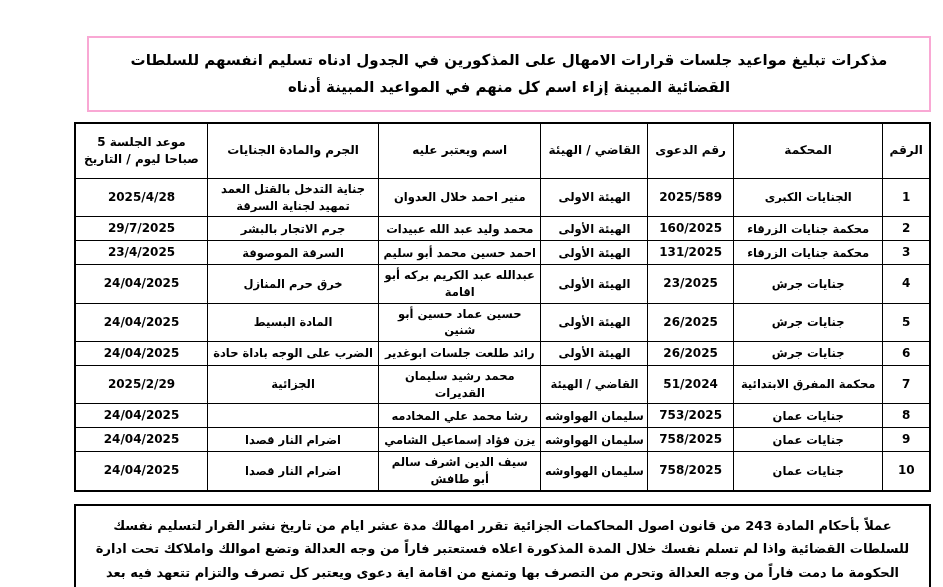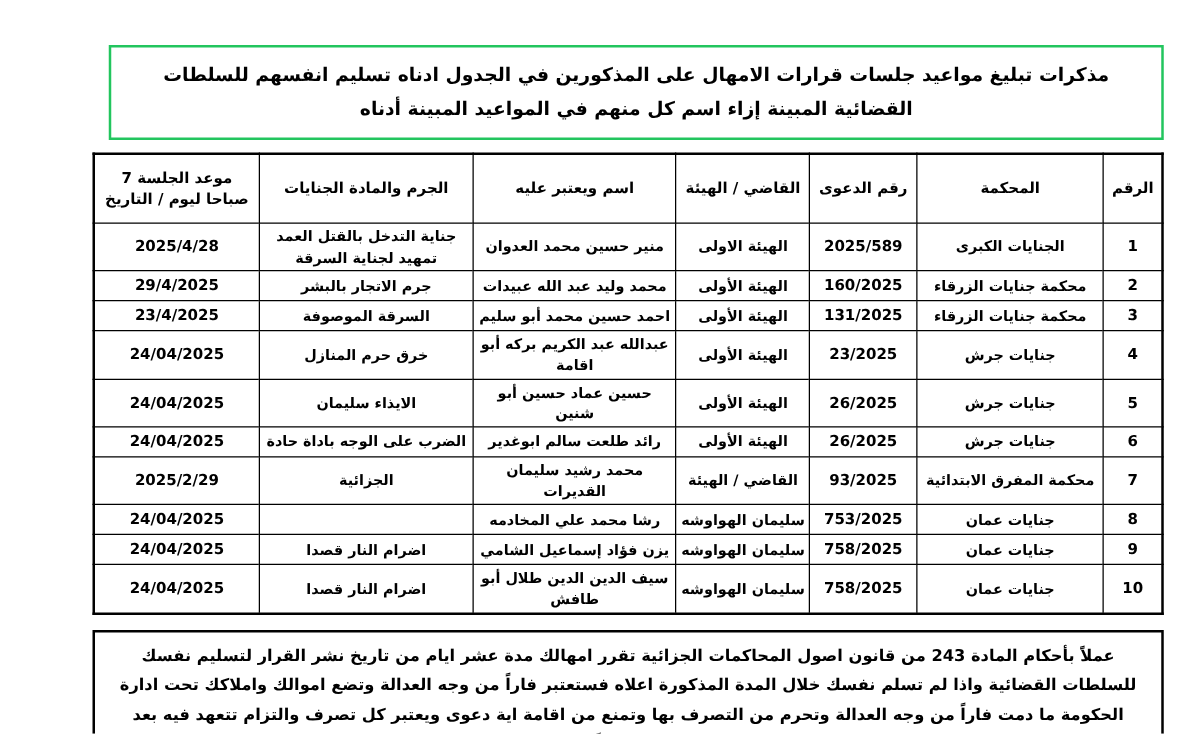--- a/index.html
+++ b/index.html
@@ -16,21 +16,21 @@
     font-family: "DejaVu Sans", sans-serif;
     color: #000000;
     box-sizing: border-box;
   }
   .doc {
     direction: rtl;
     padding: 36px 12px 0 74px;
     box-sizing: border-box;
   }
   .title-box {
-    border: 2px solid #22c55e;
+    border: 2px solid #f9a8d4;
     margin-left: 13px;
     padding: 9px 14px;
     text-align: center;
     font-weight: bold;
     font-size: 15px;
     line-height: 1.8;
   }
   table.hearings {
     width: 100%;
     border-collapse: collapse;
@@ -90,41 +90,41 @@
         <col style="width:15.5%">
       </colgroup>
       <thead>
         <tr id="header-row">
             <th>الرقم</th>
             <th>المحكمة</th>
             <th>رقم الدعوى</th>
             <th>القاضي / الهيئة</th>
             <th>اسم ويعتبر عليه</th>
             <th>الجرم والمادة الجنايات</th>
-            <th>موعد الجلسة 7 صباحا ليوم / التاريخ</th>
+            <th>موعد الجلسة 5 صباحا ليوم / التاريخ</th>
           </tr>
       </thead>
       <tbody id="table-body">
           <tr>
             <td class="num">1</td>
             <td>الجنايات الكبرى</td>
             <td class="num">2025/589</td>
             <td>الهيئة الاولى</td>
-            <td>منير حسين محمد العدوان</td>
+            <td>منير احمد خلال العدوان</td>
             <td>جناية التدخل  بالقتل العمد تمهيد لجناية السرقة</td>
             <td class="num">2025/4/28</td>
           </tr>
           <tr>
             <td class="num">2</td>
             <td>محكمة جنايات الزرقاء</td>
             <td class="num">160/2025</td>
             <td>الهيئة الأولى</td>
             <td>محمد وليد عبد الله عبيدات</td>
             <td>جرم الاتجار بالبشر</td>
-            <td class="num">29/4/2025</td>
+            <td class="num">29/7/2025</td>
           </tr>
           <tr>
             <td class="num">3</td>
             <td>محكمة جنايات الزرقاء</td>
             <td class="num">131/2025</td>
             <td>الهيئة الأولى</td>
             <td>احمد حسين محمد أبو سليم</td>
             <td>السرقة الموصوفة</td>
             <td class="num">23/4/2025</td>
           </tr>
@@ -136,36 +136,36 @@
             <td>عبدالله عبد الكريم بركه أبو اقامة</td>
             <td>خرق حرم المنازل</td>
             <td class="num">24/04/2025</td>
           </tr>
           <tr>
             <td class="num">5</td>
             <td>جنايات جرش</td>
             <td class="num">26/2025</td>
             <td>الهيئة الأولى</td>
             <td>حسين عماد حسين أبو شنين</td>
-            <td>الايذاء سليمان</td>
+            <td>المادة البسيط</td>
             <td class="num">24/04/2025</td>
           </tr>
           <tr>
             <td class="num">6</td>
             <td>جنايات جرش</td>
             <td class="num">26/2025</td>
             <td>الهيئة الأولى</td>
-            <td>رائد طلعت سالم ابوغدير</td>
+            <td>رائد طلعت جلسات ابوغدير</td>
             <td>الضرب على الوجه باداة حادة</td>
             <td class="num">24/04/2025</td>
           </tr>
           <tr>
             <td class="num">7</td>
             <td>محكمة المفرق الابتدائية</td>
-            <td class="num">93/2025</td>
+            <td class="num">51/2024</td>
             <td>القاضي / الهيئة</td>
             <td>محمد رشيد سليمان القديرات</td>
             <td>الجزائية</td>
             <td class="num">2025/2/29</td>
           </tr>
           <tr>
             <td class="num">8</td>
             <td>جنايات عمان</td>
             <td class="num">753/2025</td>
             <td>سليمان الهواوشه</td>
@@ -180,21 +180,21 @@
             <td>سليمان الهواوشه</td>
             <td>يزن فؤاد إسماعيل الشامي</td>
             <td>اضرام النار قصدا</td>
             <td class="num">24/04/2025</td>
           </tr>
           <tr>
             <td class="num">10</td>
             <td>جنايات عمان</td>
             <td class="num">758/2025</td>
             <td>سليمان الهواوشه</td>
-            <td>سيف الدين الدين طلال أبو طافش</td>
+            <td>سيف الدين اشرف سالم أبو طافش</td>
             <td>اضرام النار قصدا</td>
             <td class="num">24/04/2025</td>
           </tr>
         </tbody>
     </table>
 
     <div class="footer-box">عملاً بأحكام المادة 243 من قانون اصول المحاكمات الجزائية تقرر امهالك مدة عشر ايام من تاريخ نشر القرار لتسليم نفسك للسلطات القضائية واذا لم تسلم نفسك خلال المدة المذكورة اعلاه فستعتبر فاراً من وجه العدالة وتضع اموالك واملاكك تحت ادارة الحكومة ما دمت فاراً من وجه العدالة وتحرم من التصرف بها وتمنع من اقامة اية دعوى ويعتبر كل تصرف والتزام تتعهد فيه بعد ذلك باطلاً .</div>
 
   </div>
 </div>

